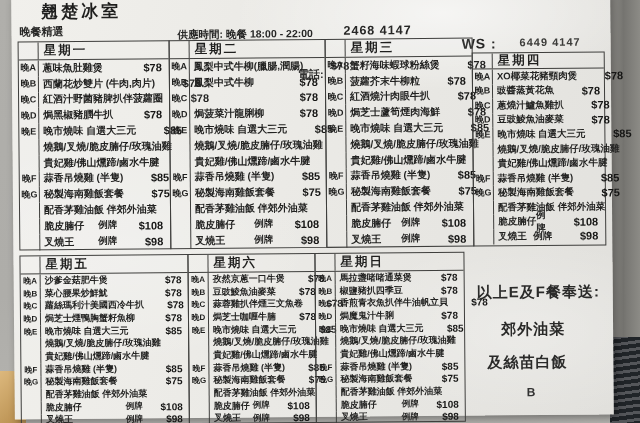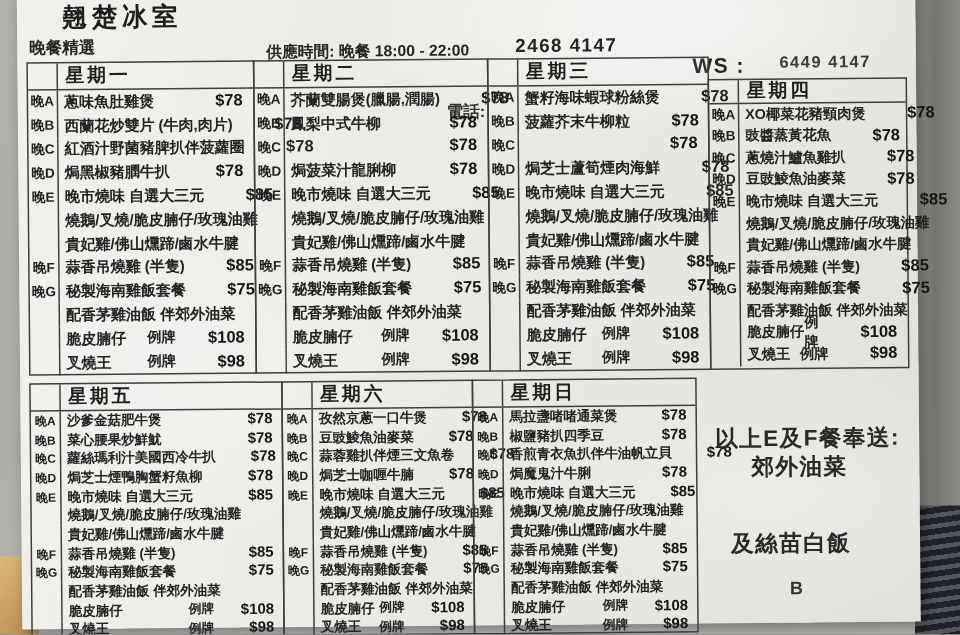--- a/index.html
+++ b/index.html
@@ -58,21 +58,21 @@
   .cell-name{padding-left:4px;font-size:10px;font-weight:600;white-space:nowrap;color:#232322;letter-spacing:0;}
   .grid-bottom .cell-name{font-size:9px;}
   .shifted .cell-name{font-size:9.5px;}
   .rgroup{margin-left:auto;display:flex;align-items:center;}
   .cell-unit{font-size:9.5px;font-weight:700;margin-right:10px;}
   .grid-bottom .cell-unit{font-size:8.5px;margin-right:7px;}
   .cell-price{width:36px;text-align:right;padding-right:7px;font-size:11px;font-weight:700;color:#161615;}
   .grid-bottom .cell-price{font-size:10px;width:33px;padding-right:6px;}
   .note-line{font-size:15px;font-weight:600;letter-spacing:1px;color:#2a2a29;}
   .note1{left:463px;top:292px;}
-  .note2{left:487px;top:311px;}
+  .note2{left:487px;top:329px;}
   .note3{left:473px;top:362px;text-align:right;}
   .note-letter{left:512px;top:394px;font-size:12px;font-weight:700;color:#333;}
 </style>
 </head>
 <body>
 
 <div class="scene">
   <div class="side-strip"></div>
   <div class="vent"></div>
   <div class="counter"></div>
@@ -192,21 +192,21 @@
             </span>
           </div>
         </div>
         <div class="day-col">
           <div class="dhead">
             <span class="cell-label"></span>
             <span class="dtitle">星期二</span>
           </div>
           <div class="mrow">
             <span class="cell-label">晚A</span>
-            <span class="cell-name">芥蘭雙腸煲(臘腸,潤腸)</span>
+            <span class="cell-name">鳳梨中式牛柳(臘腸,潤腸)</span>
             <span class="rgroup">
               <span class="cell-unit"></span>
               <span class="cell-price">$78</span>
             </span>
           </div>
           <div class="mrow">
             <span class="cell-label">晚B</span>
             <span class="cell-name">鳳梨中式牛柳</span>
             <span class="rgroup">
               <span class="cell-unit"></span>
@@ -309,20 +309,21 @@
           <div class="mrow">
             <span class="cell-label">晚B</span>
             <span class="cell-name">菠蘿芥末牛柳粒</span>
             <span class="rgroup">
               <span class="cell-unit"></span>
               <span class="cell-price">$78</span>
             </span>
           </div>
           <div class="mrow">
             <span class="cell-label">晚C</span>
+            <span class="cell-name">紅酒燒汁肉眼牛扒</span>
             <span class="rgroup">
               <span class="cell-unit"></span>
               <span class="cell-price">$78</span>
             </span>
           </div>
           <div class="mrow">
             <span class="cell-label">晚D</span>
             <span class="cell-name">焗芝士蘆筍煙肉海鮮</span>
             <span class="rgroup">
               <span class="cell-unit"></span>

